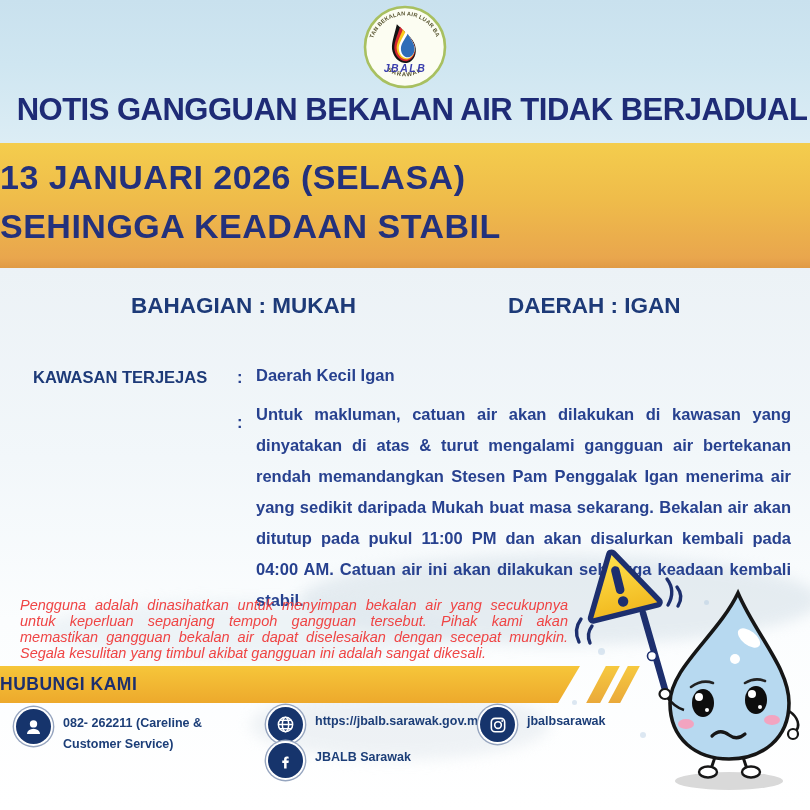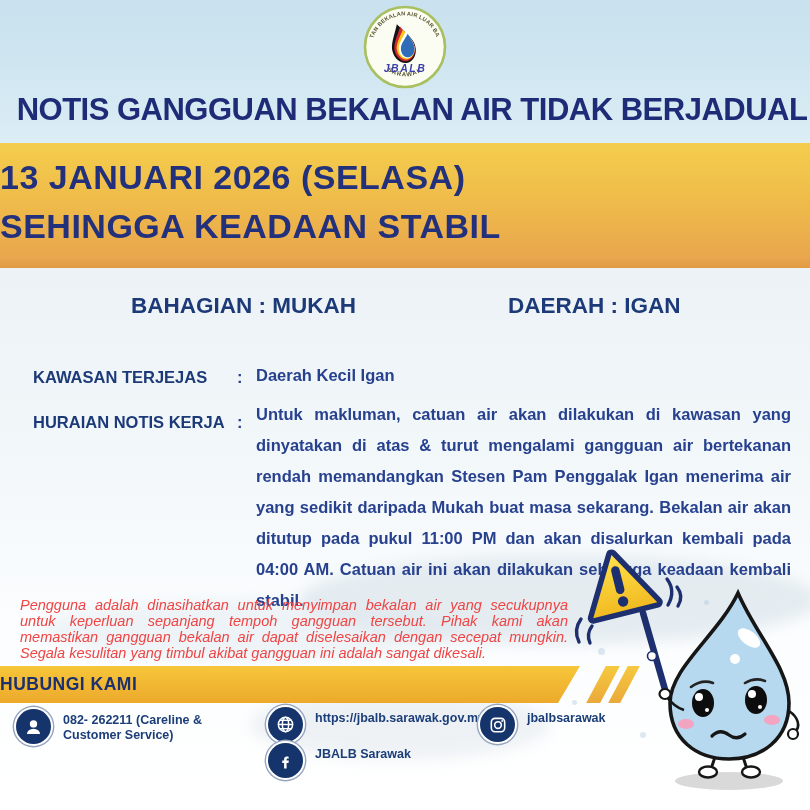--- a/index.html
+++ b/index.html
@@ -50,21 +50,21 @@
   .contact-banner span { font-weight:bold; font-size:17.5px; letter-spacing:.5px; color:#1c2f6e;
     padding-right:26px; }
   .stripe { top:666px; height:37px; z-index:2; transform:skewX(-28deg);
     background:linear-gradient(180deg,#f6c93f,#eaa93a); }
   .st1 { left:596px; width:14px; } .st2 { left:618px; width:12px; }
 
   .citem { display:flex; align-items:flex-start; gap:12px; z-index:2; }
   .cicon { flex:0 0 auto; width:35px; height:35px; border-radius:50%; background:#16346c;
     display:flex; align-items:center; justify-content:center;
     box-shadow:0 0 0 2px #ffffff, 0 0 0 3.4px #96a5bf; }
-  .ctext { font-weight:bold; font-size:12.5px; line-height:15px; color:#1c3e78; padding-top:4px; }
+  .ctext { font-weight:bold; font-size:12.5px; line-height:21px; color:#1c3e78; padding-top:4px; }
 
   .mascot-wrap { left:563px; top:543px; width:247px; height:252px; z-index:3; }
 </style>
 </head>
 <body>
 
 <div id="poster">
 
   <div class="abs band-header"></div>
   <div class="abs band-date"></div>
@@ -107,21 +107,20 @@
   <div class="abs date-line dl1">13 JANUARI 2026 (SELASA)</div>
   <div class="abs date-line dl2">SEHINGGA KEADAAN STABIL</div>
 
   <div class="abs region reg-b">BAHAGIAN : MUKAH</div>
   <div class="abs region reg-d">DAERAH : IGAN</div>
 
   <div class="abs lbl" style="left:33px;top:368px;">KAWASAN TERJEJAS</div>
   <div class="abs sep" style="left:237px;top:368px;">:</div>
   <div class="abs val" style="left:256px;top:366px;">Daerah Kecil Igan</div>
 
-  <div class="abs lbl" style="left:33px;top:413px;">HURAIAN NOTIS KERJA</div>
   <div class="abs sep" style="left:237px;top:413px;">:</div>
   <div class="abs val para">Untuk makluman, catuan air akan dilakukan di kawasan yang dinyatakan di atas &amp; turut mengalami gangguan air bertekanan rendah memandangkan Stesen Pam Penggalak Igan menerima air yang sedikit daripada Mukah buat masa sekarang. Bekalan air akan ditutup pada pukul 11:00 PM dan akan disalurkan kembali pada 04:00 AM. Catuan air ini akan dilakukan sehingga keadaan kembali stabil.</div>
 
   <div class="abs disclaimer">Pengguna adalah dinasihatkan untuk menyimpan bekalan air yang secukupnya untuk keperluan sepanjang tempoh gangguan tersebut. Pihak kami akan memastikan gangguan bekalan air dapat diselesaikan dengan secepat mungkin. Segala kesulitan yang timbul akibat gangguan ini adalah sangat dikesali.</div>
 
   <div class="abs contact-banner">
     <span>HUBUNGI KAMI</span>
   </div>
   <div class="abs stripe st1"></div>
   <div class="abs stripe st2"></div>

